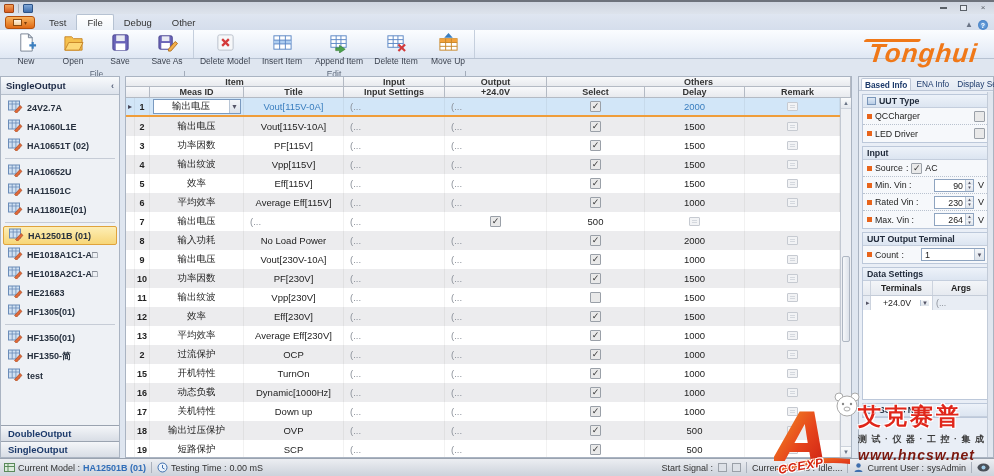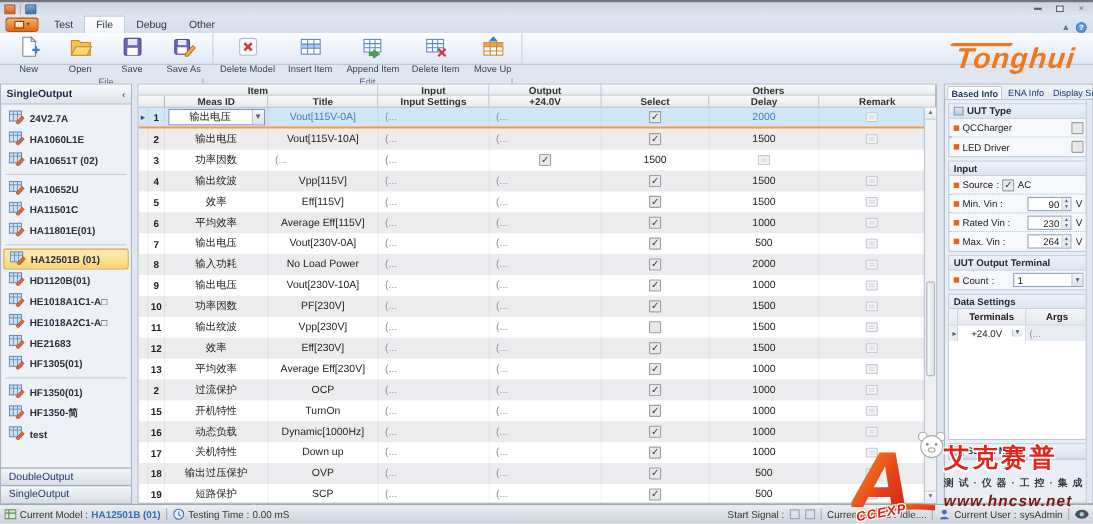--- a/index.html
+++ b/index.html
@@ -66,21 +66,21 @@
     display:flex; align-items:center; padding:0 5px; font-weight:bold; font-size:9.5px; color:#1c2a46; }
   .sb-collapse { margin-left:auto; color:#58627a; font-size:9px; }
   .sb-list { flex:1; padding-top:3px; overflow:hidden; }
   .sb-item { height:19px; display:flex; align-items:center; gap:4px; padding-left:5px;
     margin:0 2px; font-size:9px; font-weight:bold; color:#26303e; white-space:nowrap; }
   .sb-item.selected { background:linear-gradient(#fdeeb5,#f7d678); border:1px solid #dfa33c; border-radius:2px; }
   .sb-item svg { width:15px; height:13px; flex:none; }
   .sb-divider { border-top:1px solid #c6ccd6; margin:3px 4px; }
   .sb-bars { }
   .sb-bar { height:16px; background:linear-gradient(#f4f6f9,#d8dde5); border-top:1px solid #9aa3b0;
-    display:flex; align-items:center; padding-left:7px; font-weight:normal; font-size:9.5px; color:#1c3a6b; }
+    display:flex; align-items:center; padding-left:7px; font-weight:bold; font-size:9.5px; color:#1c3a6b; }
 
   
   .grid-area { position:absolute; left:125px; top:76px; width:727px; height:382px;
     background:#fff; border:1px solid #aab4c2; }
   .grow { display:grid; grid-template-columns:9px 15px 94px 100px 101px 102px 98px 100px auto; }
   .hcell { background:linear-gradient(#f8f9fb,#e8eaee); border-right:1px solid #b4bac4;
     border-bottom:1px solid #b4bac4; font-weight:bold; font-size:9px; color:#333;
     display:flex; align-items:center; justify-content:center; }
   .hrowA .hcell { height:10px; }
   .hrowB .hcell { height:11px; }
@@ -365,28 +365,20 @@
             <path d="M6.5 11.5l5.5-6 2 1.8-5.5 6z" fill="#e0683a" stroke="#a04418" stroke-width="0.6"></path>
           </svg></span>
         <span>HA12501B  (01)</span>
       </div>
       <div class="sb-item">
         <span><svg viewBox="0 0 15 13" width="15" height="13">
             <rect x="0.5" y="1" width="11" height="9" fill="#cfe0f2" stroke="#6a8cb8"></rect>
             <path d="M0.5 4h11M4.2 1v9M7.9 1v9" stroke="#6a8cb8" stroke-width="0.8"></path>
             <path d="M6.5 11.5l5.5-6 2 1.8-5.5 6z" fill="#e0683a" stroke="#a04418" stroke-width="0.6"></path>
           </svg></span>
-        <span>HD1120B(01)</span>
-      </div>
-      <div class="sb-item">
-        <span><svg viewBox="0 0 15 13" width="15" height="13">
-            <rect x="0.5" y="1" width="11" height="9" fill="#cfe0f2" stroke="#6a8cb8"></rect>
-            <path d="M0.5 4h11M4.2 1v9M7.9 1v9" stroke="#6a8cb8" stroke-width="0.8"></path>
-            <path d="M6.5 11.5l5.5-6 2 1.8-5.5 6z" fill="#e0683a" stroke="#a04418" stroke-width="0.6"></path>
-          </svg></span>
         <span>HE1018A1C1-A□</span>
       </div>
       <div class="sb-item">
         <span><svg viewBox="0 0 15 13" width="15" height="13">
             <rect x="0.5" y="1" width="11" height="9" fill="#cfe0f2" stroke="#6a8cb8"></rect>
             <path d="M0.5 4h11M4.2 1v9M7.9 1v9" stroke="#6a8cb8" stroke-width="0.8"></path>
             <path d="M6.5 11.5l5.5-6 2 1.8-5.5 6z" fill="#e0683a" stroke="#a04418" stroke-width="0.6"></path>
           </svg></span>
         <span>HE1018A2C1-A□</span>
       </div>
@@ -488,20 +480,21 @@
         </div>
         <div class="tc ">1500</div>
         <div class="tc ">
           <span class="rico"></span>
         </div>
       </div>
       <div class="grow trow">
         <div class="tc ind"></div>
         <div class="tc num">3</div>
         <div class="tc ">功率因数</div>
+        <div class="tc ">PF[115V]</div>
         <div class="tc dots">(...</div>
         <div class="tc dots">(...</div>
         <div class="tc ">
           <span class="cb checked"></span>
         </div>
         <div class="tc ">1500</div>
         <div class="tc ">
           <span class="rico"></span>
         </div>
       </div>
@@ -547,21 +540,20 @@
         </div>
         <div class="tc ">1000</div>
         <div class="tc ">
           <span class="rico"></span>
         </div>
       </div>
       <div class="grow trow">
         <div class="tc ind"></div>
         <div class="tc num">7</div>
         <div class="tc ">输出电压</div>
-        <div class="tc ">Vout[230V-0A]</div>
         <div class="tc dots">(...</div>
         <div class="tc dots">(...</div>
         <div class="tc ">
           <span class="cb checked"></span>
         </div>
         <div class="tc ">500</div>
         <div class="tc ">
           <span class="rico"></span>
         </div>
       </div>

